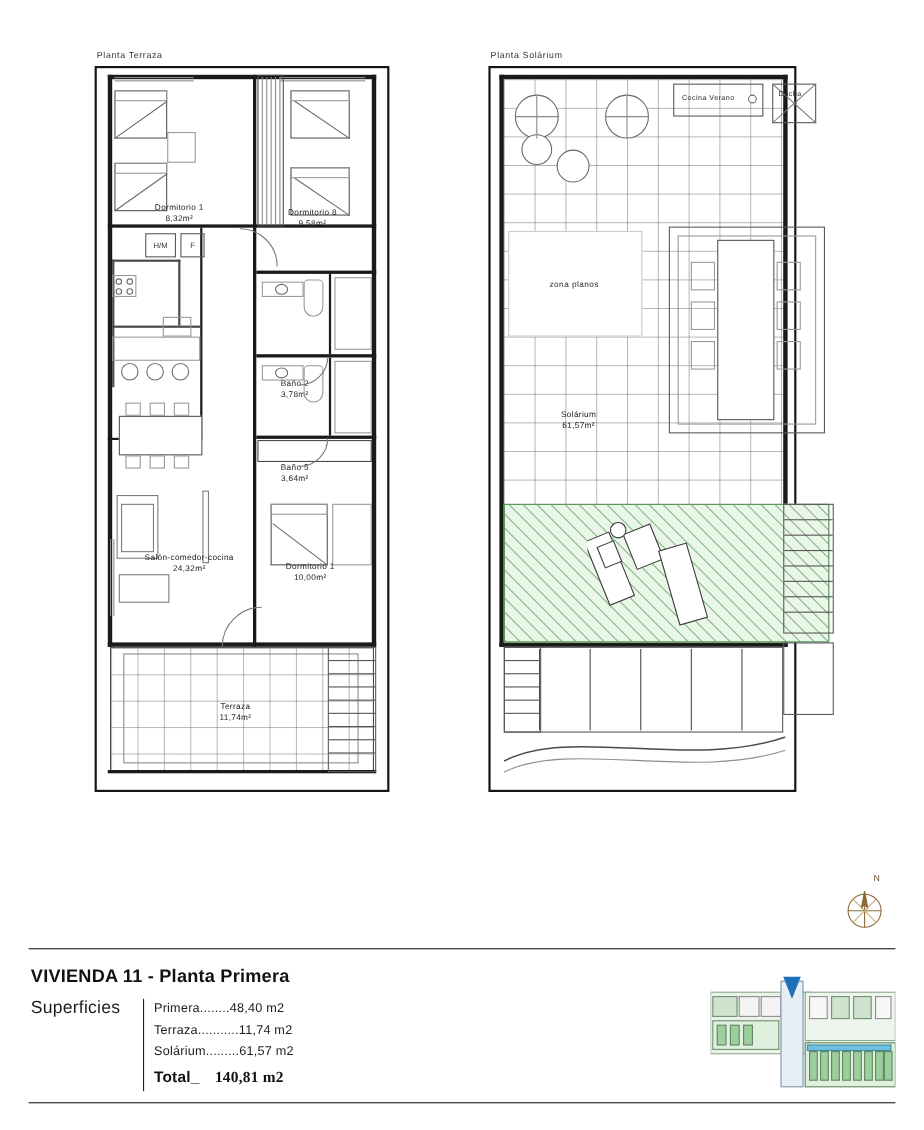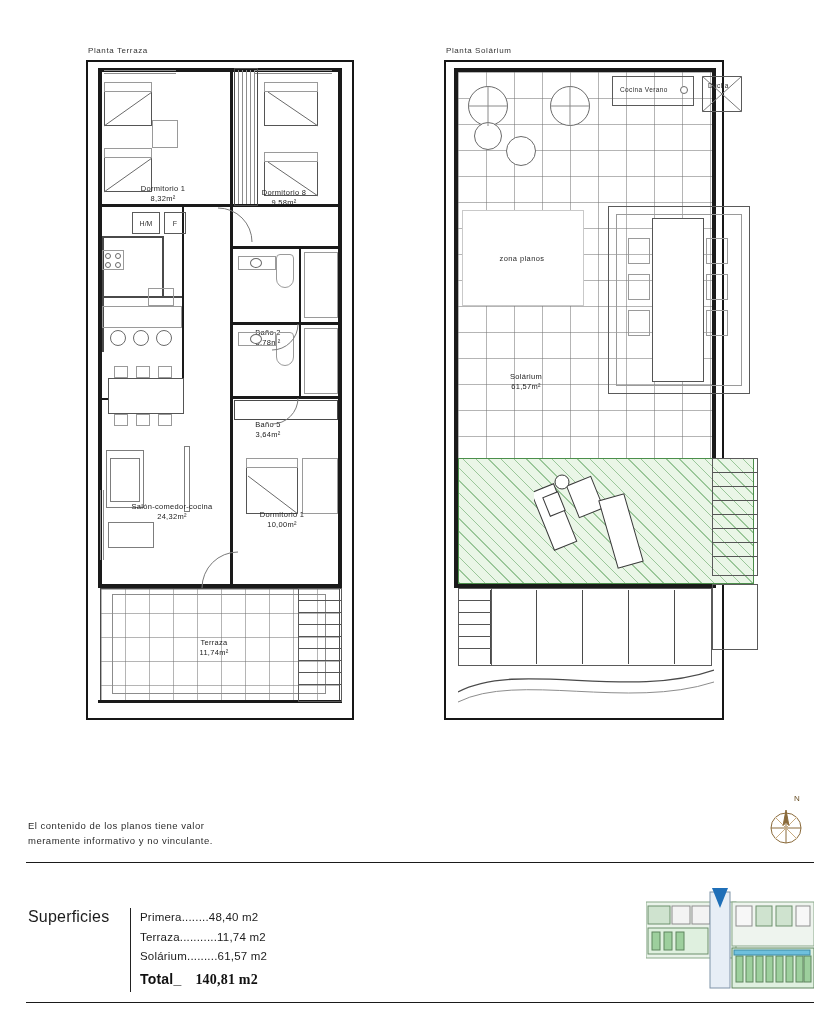--- a/index.html
+++ b/index.html
@@ -273,21 +273,21 @@
     <div class="boxd" style="left:16px; top:246px; width:80px; height:22px;"></div>
 
     <div class="circ" style="left:24px; top:270px; width:16px; height:16px;"></div>
     <div class="circ" style="left:47px; top:270px; width:16px; height:16px;"></div>
     <div class="circ" style="left:70px; top:270px; width:16px; height:16px;"></div>
 
     <div class="boxd" style="left:152px; top:196px; width:38px; height:14px;"></div>
     <div class="circ" style="left:164px; top:198px; width:12px; height:10px;"></div>
     <div class="boxd" style="left:190px; top:194px; width:18px; height:34px; border-radius:4px 4px 9px 9px;"></div>
     <div class="boxd" style="left:218px; top:192px; width:34px; height:66px;"></div>
-    <div class="room-name" style="left:182px; top:268px;">
+    <div class="room-name" style="left:182px; top:284px;">
       <span>Baño 2</span><br>
       <span>3,78m²</span>
     </div>
 
     <div class="boxd" style="left:152px; top:272px; width:38px; height:14px;"></div>
     <div class="circ" style="left:164px; top:274px; width:12px; height:10px;"></div>
     <div class="boxd" style="left:190px; top:272px; width:18px; height:34px; border-radius:4px 4px 9px 9px;"></div>
     <div class="boxd" style="left:218px; top:268px; width:34px; height:66px;"></div>
     <div class="room-name" style="left:182px; top:360px;">
       <span>Baño 5</span><br>
@@ -439,28 +439,25 @@
     <div class="box" style="left:268px; top:524px; width:46px; height:66px;"></div>
 
     <div class="box" style="left:14px; top:528px; width:34px; height:78px;"></div>
     <div class="stair-line" style="left:15px; top:540px; width:32px;"></div>
     <div class="stair-line" style="left:15px; top:552px; width:32px;"></div>
     <div class="stair-line" style="left:15px; top:564px; width:32px;"></div>
     <div class="stair-line" style="left:15px; top:576px; width:32px;"></div>
     <div class="stair-line" style="left:15px; top:588px; width:32px;"></div>
   </div>
 
-  <div class="disclaimer">
-    <div>El contenido de los planos tiene valor</div>
-    <div>meramente informativo y no vinculante.</div>
-  </div>
 
   <div class="rule"></div>
   <div class="rule2"></div>
 
+  <div class="title-main">VIVIENDA 11 - Planta Primera</div>
   <div class="surf-word">Superficies</div>
   <div class="surf-sep"></div>
 
   <div class="surf-list">
     <div>
       <span>Primera</span><span>........</span><span>48,40 m2</span>
     </div>
     <div>
       <span>Terraza</span><span>...........</span><span>11,74 m2</span>
     </div>

